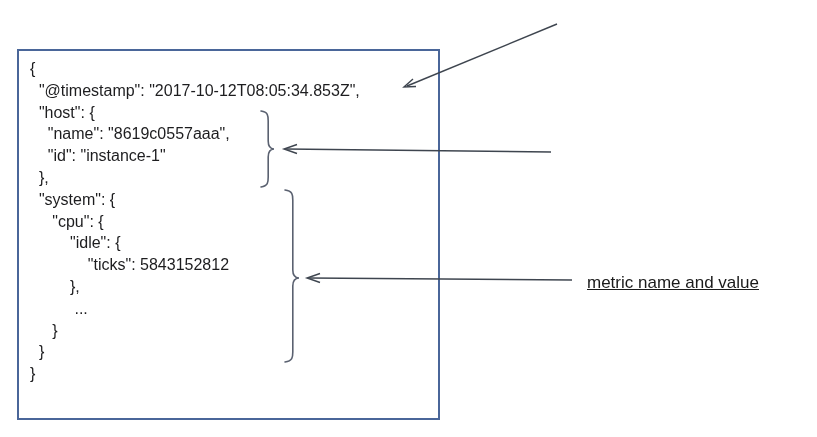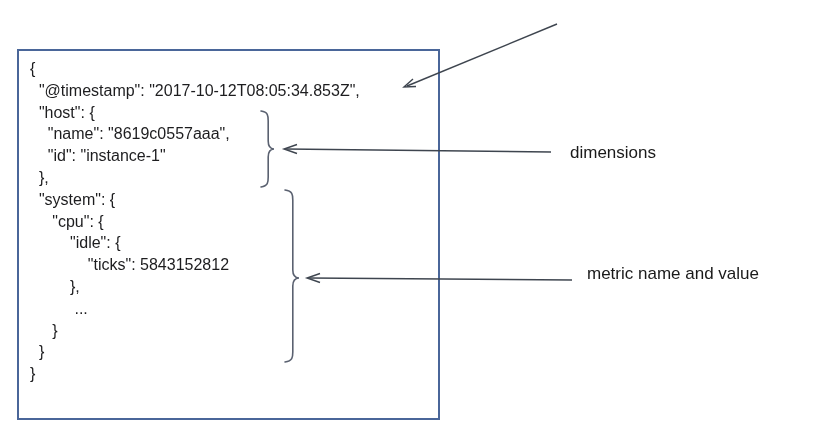--- a/index.html
+++ b/index.html
@@ -36,21 +36,21 @@
   }
   .label{
     position:absolute;
     font-size:17px;
     line-height:19px;
     color:var(--label_text);
     white-space:nowrap;
   }
   .label-timestamp{left:569px;top:28px;}
   .label-dimensions{left:570px;top:143px;}
-  .label-metric{left:587px;top:264px;}
+  .label-metric{left:587px;top:273px;text-decoration:underline;}
   svg.overlay{
     position:absolute;
     left:0;top:0;
     width:817px;height:437px;
     pointer-events:none;
   }
   .arrow-line{stroke:var(--arrow);stroke-width:1.4;fill:none;}
   .arrow-head{stroke:var(--arrow);stroke-width:1.4;fill:none;stroke-linejoin:miter;}
   .brace{stroke:var(--brace);stroke-width:1.6;fill:none;stroke-linecap:round;}
 </style>
@@ -91,16 +91,15 @@
     </g>
 
     <path class="brace" d="M285,190 C292.5,191 292.8,194.5 292.8,200 L292.8,270 C292.8,275 294.5,277.8 299,278 C294.5,278.2 292.8,281 292.8,286 L292.8,352 C292.8,357.5 292.5,361 285,362"></path>
 
     <g>
       <line class="arrow-line" x1="572" y1="280" x2="309" y2="278"></line>
       <path class="arrow-head" d="M320,273.5 L307,278 L320,282.5"></path>
     </g>
   </svg>
 
-  <div class="label label-dimensions">dimensions</div>
   <div class="label label-metric">metric name and value</div>
 
 </div>
 
 </body></html>

